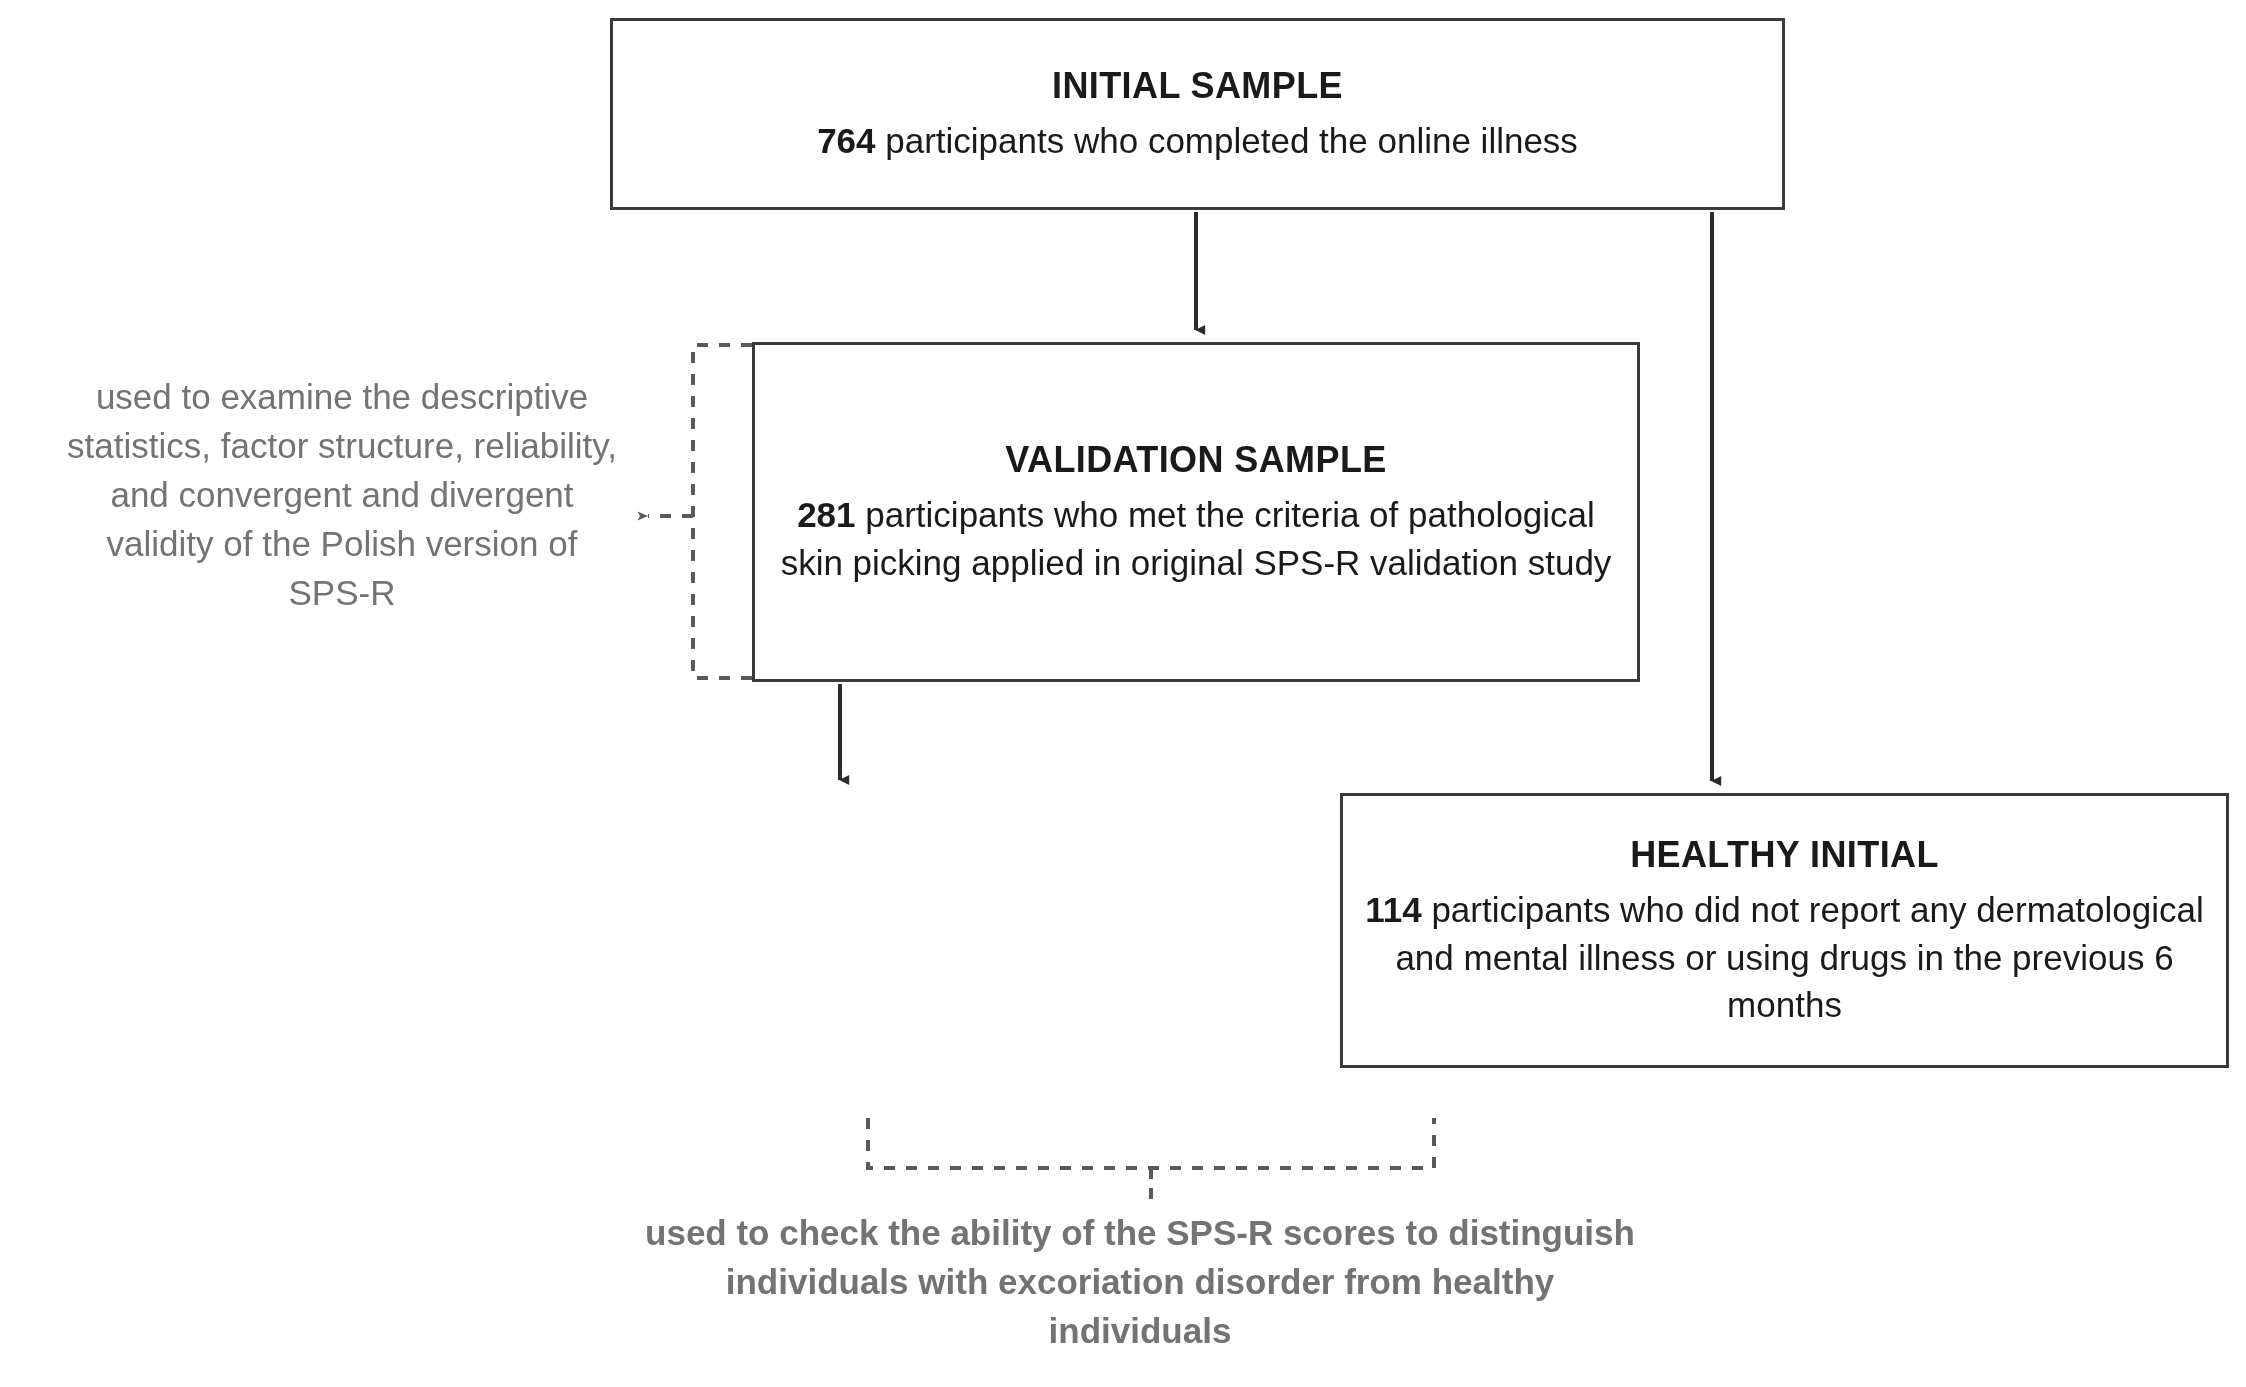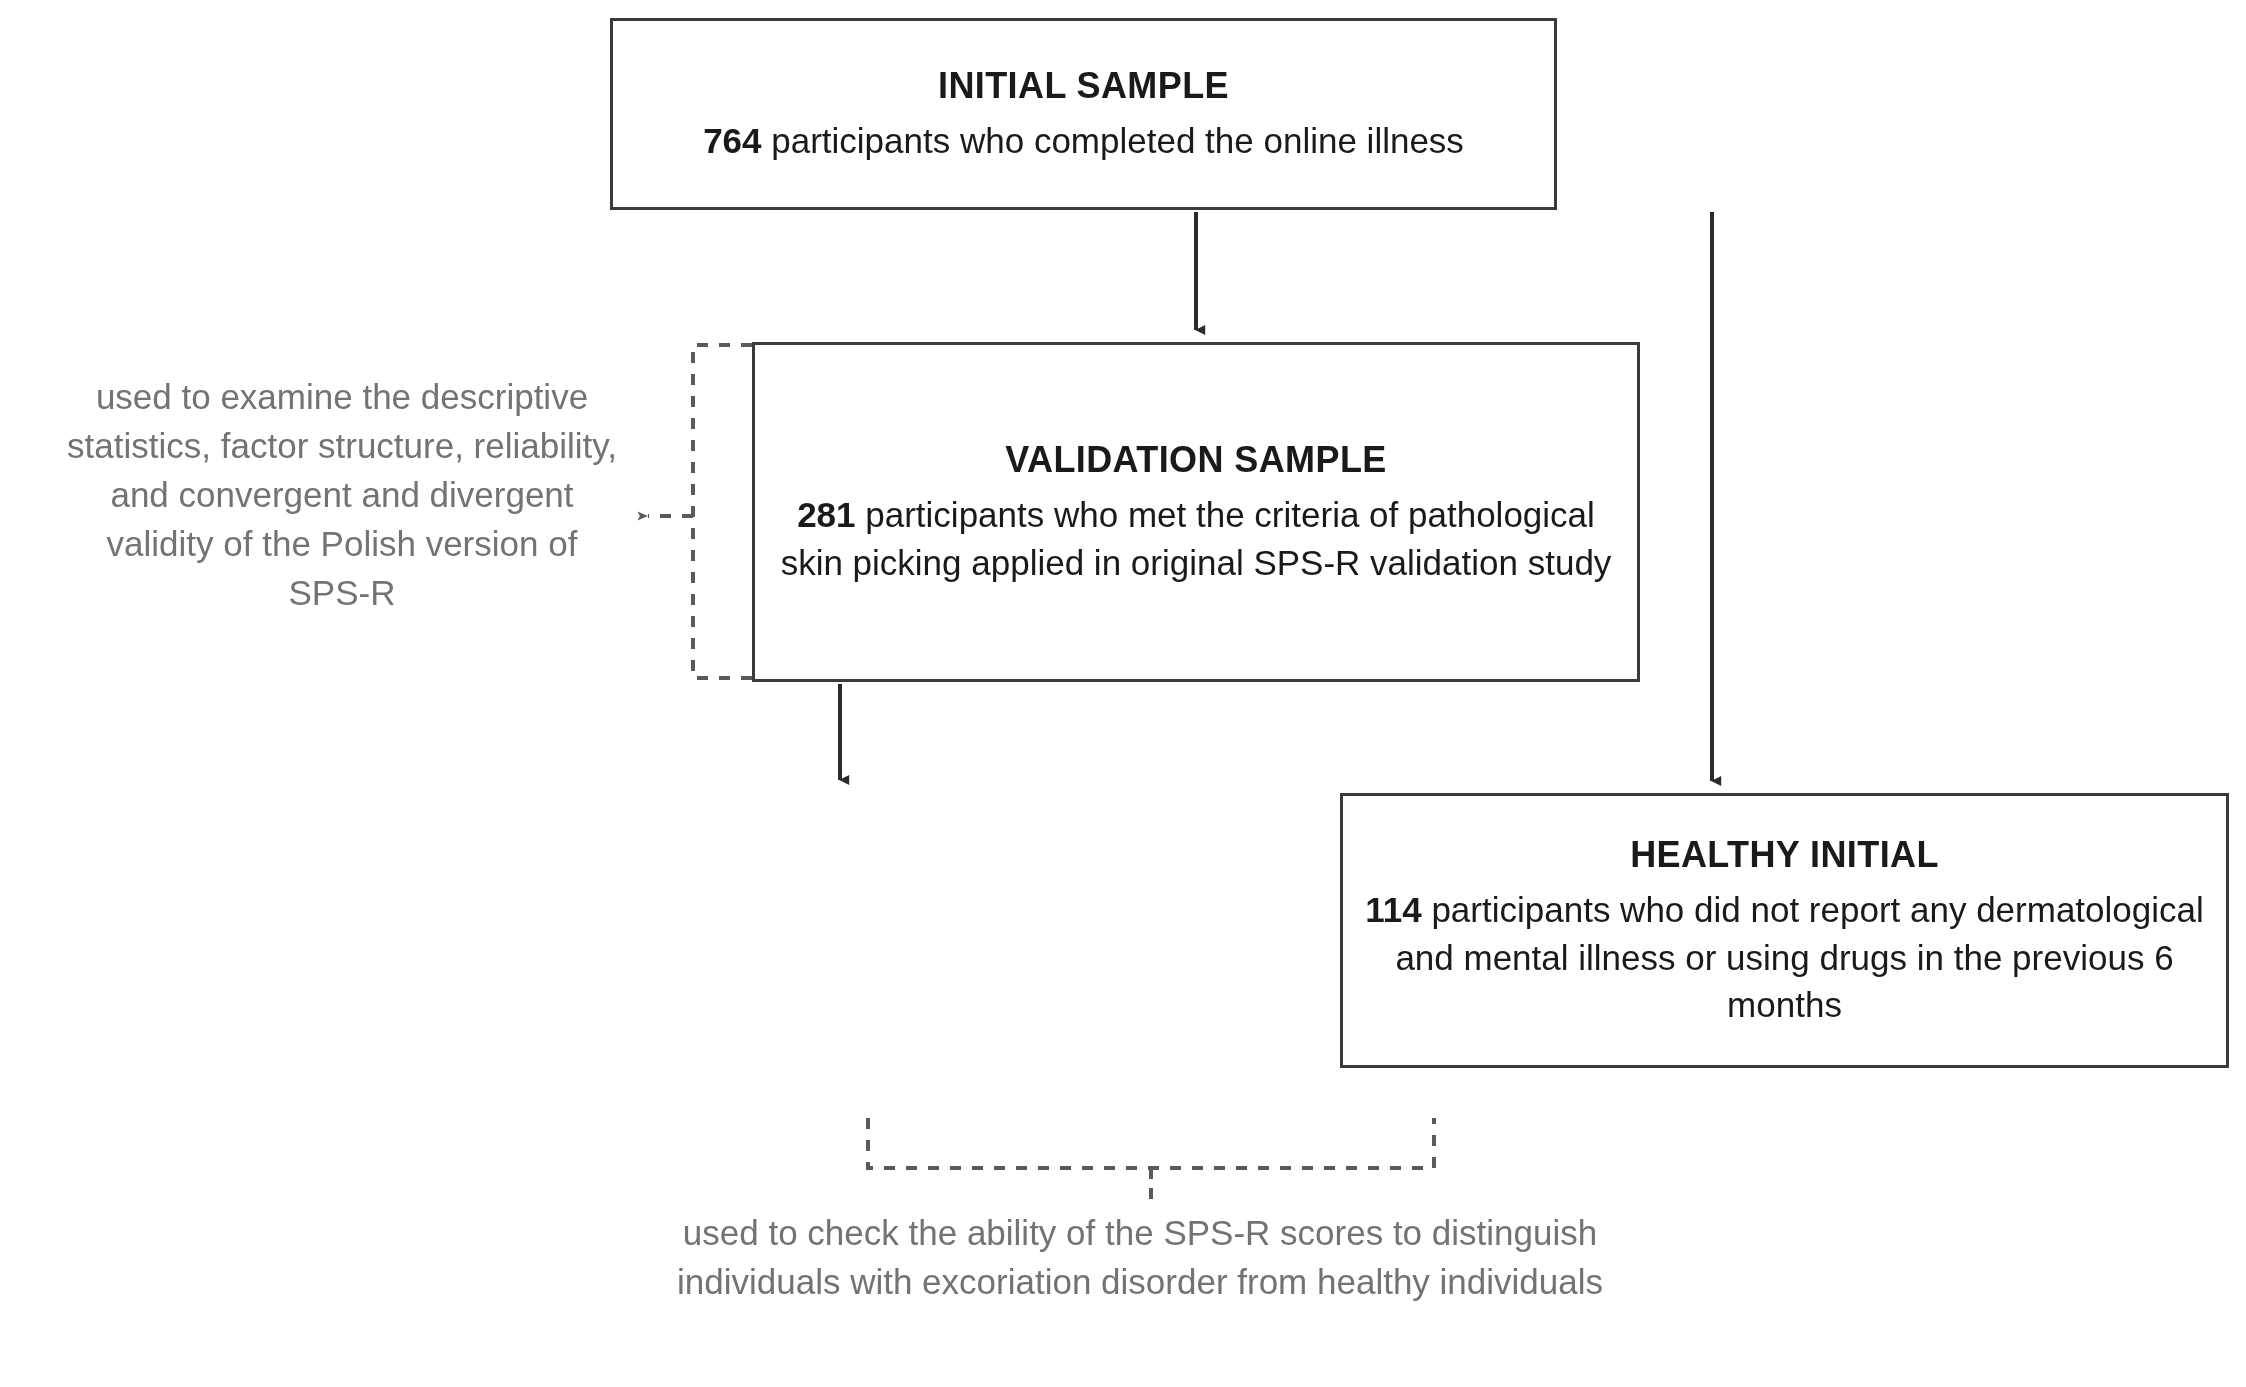--- a/index.html
+++ b/index.html
@@ -57,41 +57,42 @@
   .annotation {
     position: absolute;
     text-align: center;
     font-size: 35px;
     line-height: 1.40;
     color: #737373;
   }
   
   #node-initial {
     left: 610px;  top: 18px;
-    width: 947px; height: 192px;
+    width: 1175px; height: 192px;
   }
   #node-validation {
     left: 752px; top: 342px;
     width: 888px; height: 340px;
   }
   #node-excoriation {
     left: 19px; top: 789px;
     width: 891px; height: 279px;
   }
   #node-healthy {
     left: 1340px; top: 793px;
     width: 889px; height: 275px;
   }
   #annotation-left {
     left: 62px; top: 372px;
     width: 560px;
   }
   #annotation-bottom {
     left: 640px; top: 1208px;
     width: 1000px;
+    font-weight: bold;
   }
 </style>
 </head>
 <body>
 
 <div id="canvas">
 
   <svg class="connectors" viewBox="0 0 2246 1387" xmlns="http://www.w3.org/2000/svg">
     <defs>
       <marker id="arrowhead-down" markerWidth="12" markerHeight="12" refX="5.6" refY="9.6" orient="auto" markerUnits="userSpaceOnUse">

